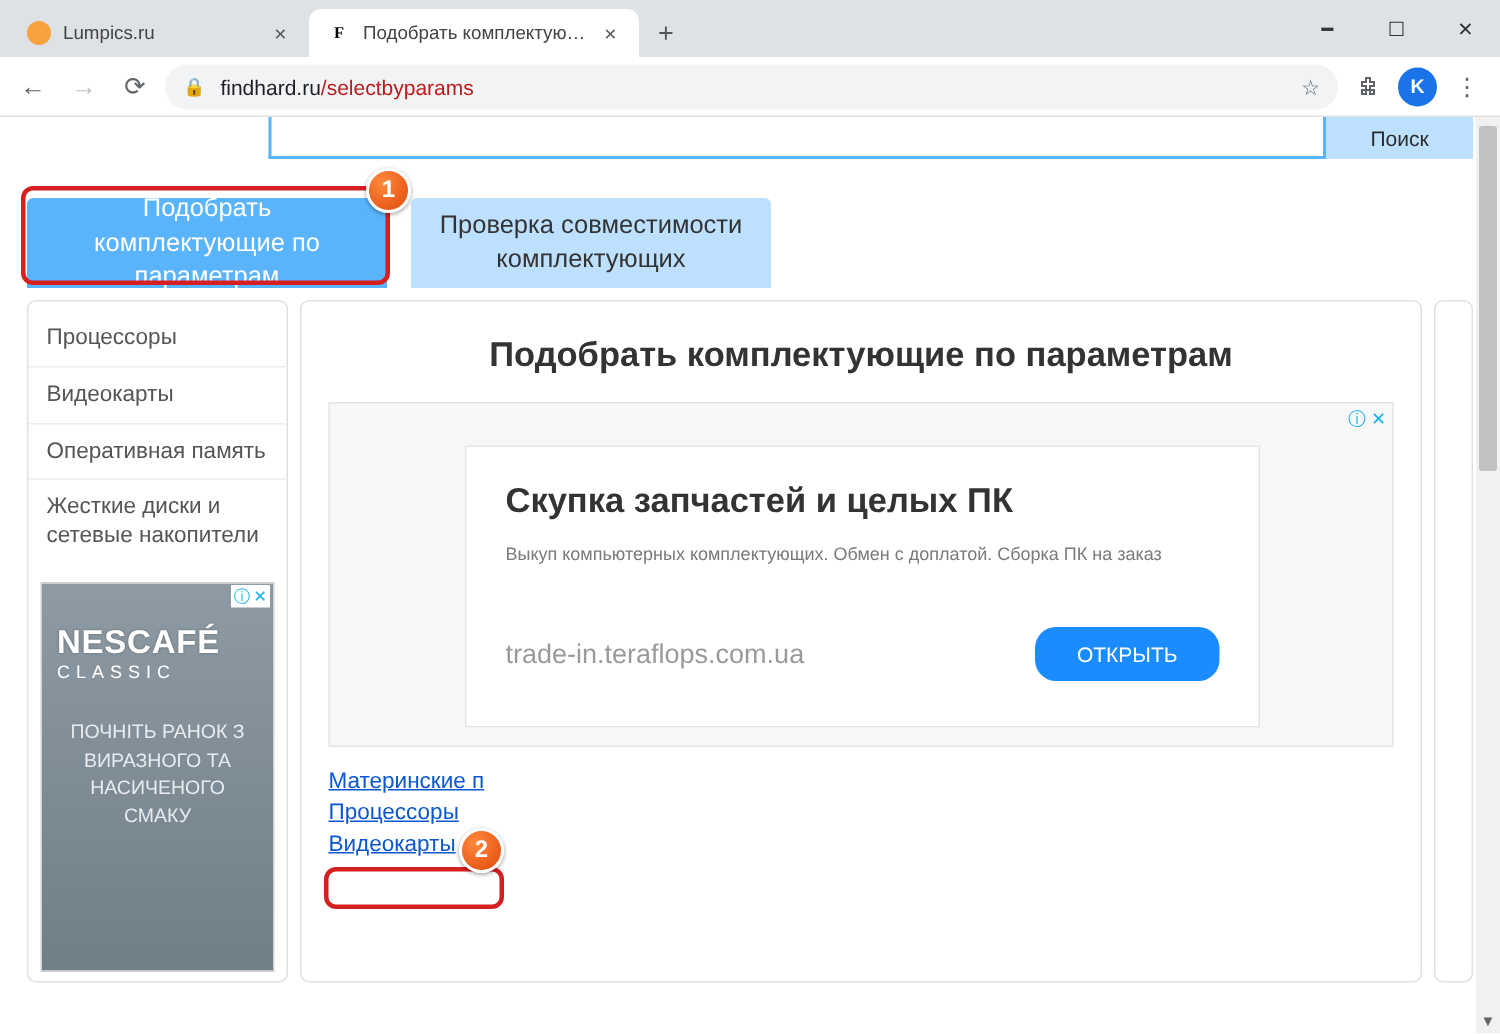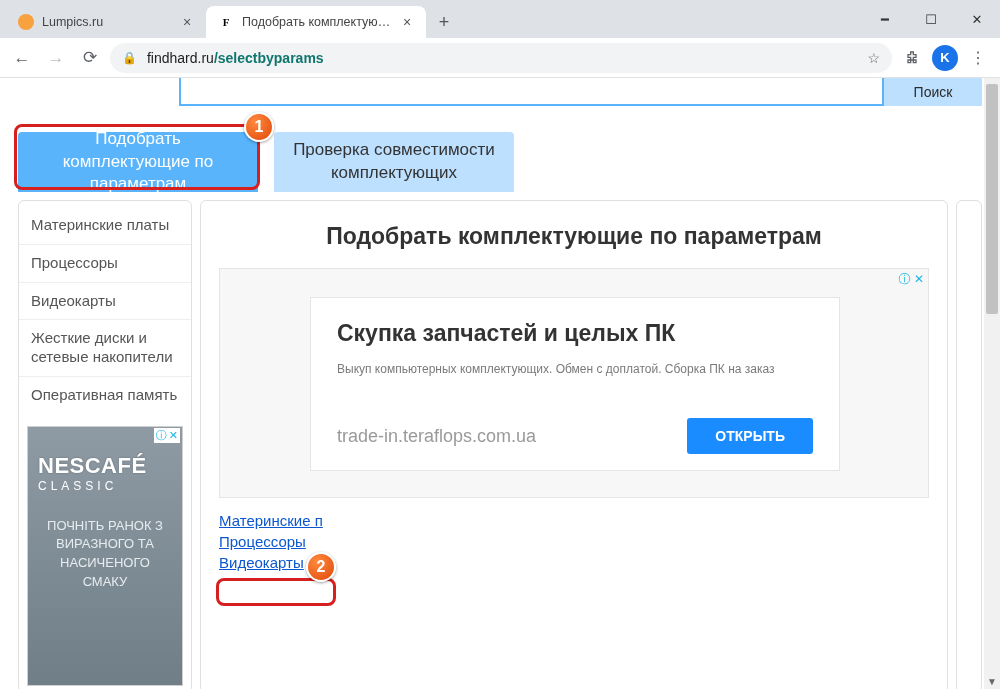--- a/index.html
+++ b/index.html
@@ -63,21 +63,21 @@
     color:#5f6368; font-size:17px;
   }
   .navbtn.disabled { color:#bdbdbd; }
   .omnibox {
     flex:1; height:30px; background:#f1f3f4;
     border-radius:15px; display:flex; align-items:center;
     padding:0 12px; gap:10px; color:#5f6368;
   }
   .lock { font-size:12px; color:#5f6368; }
   .url { font-size:14px; color:#202124; flex:1; }
-  .url .muted { color:#0f766e;font-weight:bold; }
+  .url .muted { color:#b91c1c; }
   .ext-btn {
     width:28px; height:28px; border-radius:50%;
     display:flex; align-items:center; justify-content:center;
     color:#5f6368; font-size:16px;
   }
   .avatar {
     width:26px; height:26px; border-radius:50%;
     background:#1a73e8; color:#fff;
     display:flex; align-items:center; justify-content:center;
     font-size:13px; font-weight:600;
@@ -165,29 +165,29 @@
     text-align:center; font-size:23px; font-weight:700;
     color:#333; margin-bottom:18px;
   }
   .adbox {
     border:1px solid #e5e5e5; background:#f7f7f7;
     padding:14px 14px 14px 90px; position:relative; height:230px;
   }
   .adbox .corner { position:absolute; top:2px; right:4px; font-size:12px; color:#1bb6e6; }
   .adbox .card {
     background:#fff; border:1px solid #e5e5e5; width:530px; margin-top:14px;
-    padding:22px 26px 16px 26px;
+    padding:22px 26px 30px 26px;
   }
   .adbox .card h2 { font-size:23px; font-weight:700; color:#333; margin-bottom:14px; }
   .adbox .card p { font-size:12px; color:#7a7a7a; line-height:1.45; }
   .adbox .card .row2 { display:flex; align-items:center; justify-content:space-between; margin-top:40px; }
   .adbox .card .dom { color:#9a9a9a; font-size:18px;text-align:right; }
   .adbox .card .cta {
     background:#1a8cff; color:#fff; padding:10px 28px;
-    font-size:14px; font-weight:700; border-radius:3px;
+    font-size:14px; font-weight:400; border-radius:14px;
   }
   .linklist { margin-top:14px; }
   .linklist a {
     display:block; color:#0b57d0; font-size:15px;
     text-decoration:underline; margin:4px 0;
   }
   .rightcol { width:26px; border:1px solid #e0e0e0; border-radius:6px; }
   
   .hl { position:absolute; border:3px solid #d62020; border-radius:8px; pointer-events:none; }
   .badge {
@@ -258,25 +258,24 @@
   <div class="page">
 
     <div class="tabrow">
       <div class="bigtab active">Подобрать комплектующие по параметрам</div>
       <div class="bigtab other">Проверка совместимости комплектующих</div>
     </div>
 
     <div class="cols">
 
       <div class="sidebar">
-        <div class="item">Материнские платы</div>
         <div class="item">Процессоры</div>
         <div class="item">Видеокарты</div>
+        <div class="item">Оперативная память</div>
         <div class="item">Жесткие диски и сетевые накопители</div>
-        <div class="item">Оперативная память</div>
         <div class="side-ad">
           <div class="corner">ⓘ<span class="x">✕</span></div>
           <div class="logo">NESCAFÉ</div>
           <div class="sub">CLASSIC</div>
           <div class="txt">ПОЧНІТЬ РАНОК З ВИРАЗНОГО ТА НАСИЧЕНОГО СМАКУ</div>
         </div>
       </div>
 
       <div class="main">
         <h1>Подобрать комплектующие по параметрам</h1>

